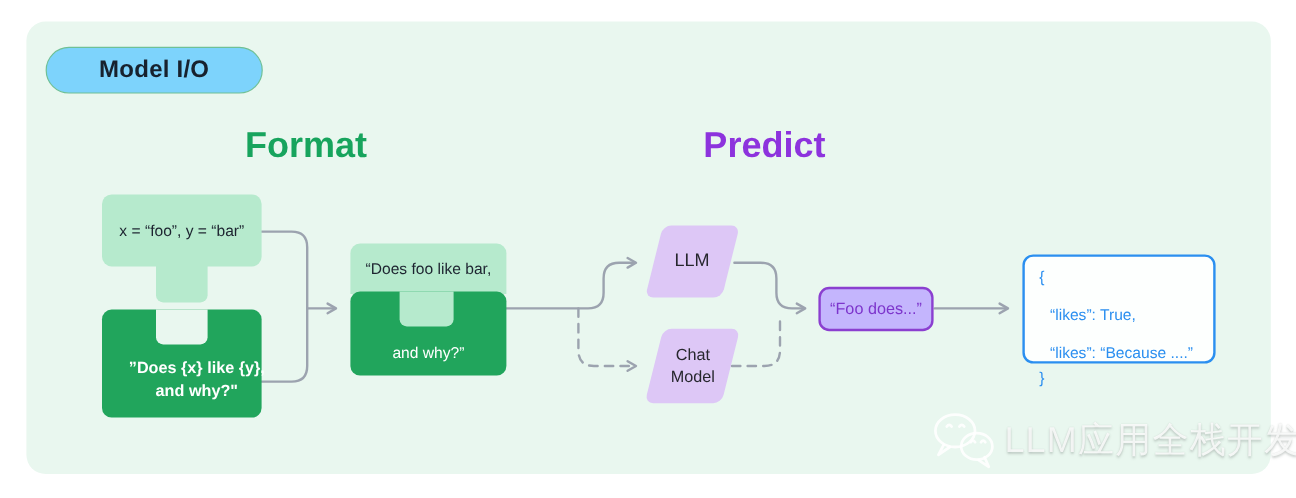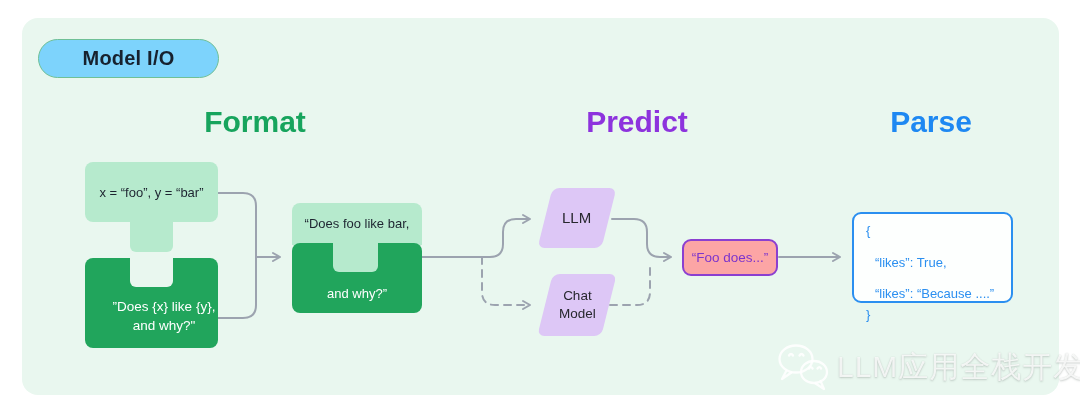--- a/index.html
+++ b/index.html
@@ -42,21 +42,21 @@
     font-size:13px;color:var(--ink);text-align:center;}
   .blk-text.white{color:#ffffff;}
   .lines{text-align:center;font-size:13.5px;line-height:19px;color:#ffffff;}
   
   .pgram{background:var(--lavender);border-radius:7px;transform:skewX(-14deg);
     display:flex;align-items:center;justify-content:center;}
   .pgram .unskew{transform:skewX(14deg);font-size:15px;color:#27272e;
     text-align:center;line-height:18px;}
   .pgram .unskew.small{font-size:13.5px;}
   
-  .foo-box{left:682px;top:239px;width:96px;height:37px;background:#fca5a5;
+  .foo-box{left:682px;top:239px;width:96px;height:37px;background:#c4b5fd;
     border:2.5px solid var(--purple-b);border-radius:9px;display:flex;
     align-items:center;justify-content:center;color:var(--purple-t);
     font-size:13.5px;}
   .json-box{left:852px;top:212px;width:161px;height:91px;background:#fdfffe;
     border:2px solid var(--blue-b);border-radius:9px;padding:7px 6px 0 12px;
     color:var(--blue-b);font-size:13px;line-height:20.5px;}
   .json-box .indent{padding-left:9px;margin-top:11px;}
   
   svg.wires{position:absolute;left:0;top:0;width:1080px;height:415px;
     pointer-events:none;}
@@ -88,29 +88,28 @@
       <path stroke-dasharray="7 6" d="M610 305 H637 Q650 305 650 292 V263"></path>
       <path d="M779 257 H839" marker-end="url(#arrow)"></path>
     </g>
   </svg>
 
   <div class="pill abs">
     <span>Model I/O</span>
   </div>
   <div class="hdr format abs">Format</div>
   <div class="hdr predict abs">Predict</div>
-  <div class="hdr parse abs">Parse</div>
 
   <div class="block lg abs" style="left:85px;top:162px;width:133px;height:60px;"></div>
   <div class="lg tab abs" style="left:130px;top:221px;width:43px;height:31px;"></div>
   <div class="blk-text abs" style="left:85px;top:162px;width:133px;height:60px;">x = “foo”, y = “bar”</div>
 
   <div class="block dg abs" style="left:85px;top:258px;width:133px;height:90px;"></div>
   <div class="tab abs" style="left:130px;top:258px;width:43px;height:29px;background:var(--card);"></div>
-  <div class="lines abs" style="left:85px;top:297px;width:158px;">
+  <div class="lines abs" style="left:85px;top:297px;width:158px;font-weight:bold;">
     <div>”Does {x} like {y},</div>
     <div>and why?"</div>
   </div>
 
   <div class="abs" style="left:292px;top:203px;width:130px;height:42px;background:var(--lgreen);border-radius:8px 8px 0 0;"></div>
   <div class="block dg abs" style="left:292px;top:243px;width:130px;height:70px;"></div>
   <div class="lg tab abs" style="left:333px;top:243px;width:45px;height:29px;"></div>
   <div class="blk-text abs" style="left:292px;top:203px;width:130px;height:40px;text-align:center;">“Does foo like bar,</div>
   <div class="blk-text white abs" style="left:292px;top:284px;width:130px;height:19px;">and why?”</div>
 

